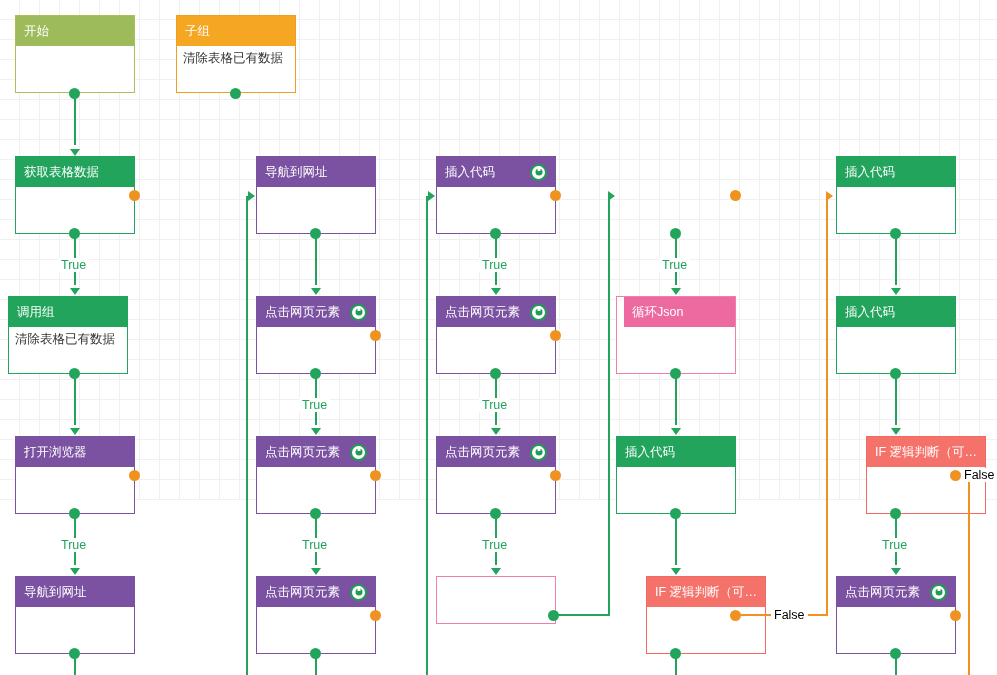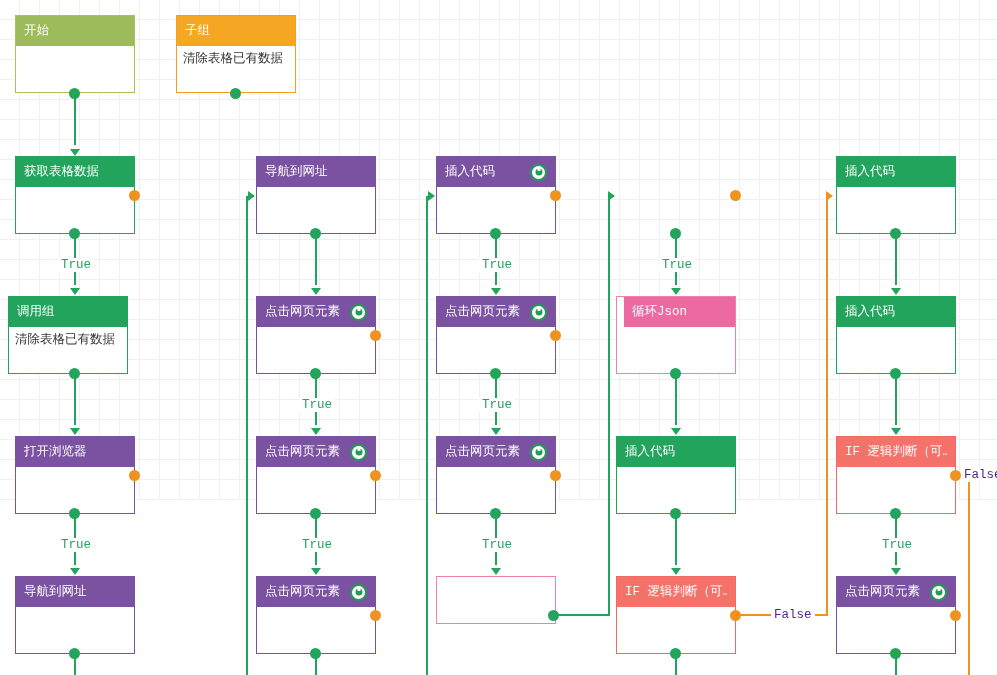--- a/index.html
+++ b/index.html
@@ -11,21 +11,20 @@
   }
   #canvas{
     position:relative;
     width:997px;height:500px;
     background-color:#ffffff;
     background-image:
       linear-gradient(to right, #f0f0f0 1px, transparent 1px),
       linear-gradient(to bottom, #f0f0f0 1px, transparent 1px);
     background-size:20px 20px;
     background-position:-1px -1px;
-    font-family:Liberation Mono, monospace;
   }
   
   .node{
     position:absolute;
     box-sizing:border-box;
     background:#ffffff;
     border:1px solid #7b52a1;
     width:120px;
   }
   .node .hdr{
@@ -53,21 +52,21 @@
   }
   
   .n-purple{border-color:#7b52a1;}
   .n-purple .hdr{background:#7b52a1;}
   .n-green{border-color:#22a45d;}
   .n-green .hdr{background:#22a45d;}
   .n-green2{border-color:#a8c15a;}
   .n-green2 .hdr{background:#9dbb5a;}
   .n-pink{border-color:#ef7fad;padding-left:7px;}
   .n-pink .hdr{background:#ec6aa0;}
-  .n-red{border-color:#f4695f;}
+  .n-red{border-color:#f4695f;margin-left:30px;}
   .n-red .hdr{background:#f4726a;}
   .n-orange{border-color:#f0a01e;}
   .n-orange .hdr{background:#f5a623;}
 
   
   .stack::before,.stack::after{
     content:"";position:absolute;box-sizing:border-box;
     border:1px solid #f0a01e;background:transparent;
     top:4px;left:4px;width:120px;height:77px;z-index:-1;
   }
@@ -101,21 +100,21 @@
   .arw.right{
     border-top:5px solid transparent;border-bottom:5px solid transparent;
     border-left:7px solid #22a45d;border-right:0;
   }
   .arw.right.o{border-left-color:#ef9220;}
 
   .elab{
     position:absolute;font-size:12.5px;color:#22a45d;
     background:#fff;padding:0 3px;z-index:5;white-space:nowrap;
   }
-  .elab.o{color:#4c1d95;}
+  .elab.o{color:#000000;}
 
   
   .ticon{
     width:17px;height:17px;border-radius:50%;
     background:#ffffff;border:2px solid #1f9d55;
     box-sizing:border-box;position:relative;flex:0 0 auto;
   }
   .ticon::before{
     content:"";position:absolute;left:50%;top:50%;
     transform:translate(-50%,-50%);

